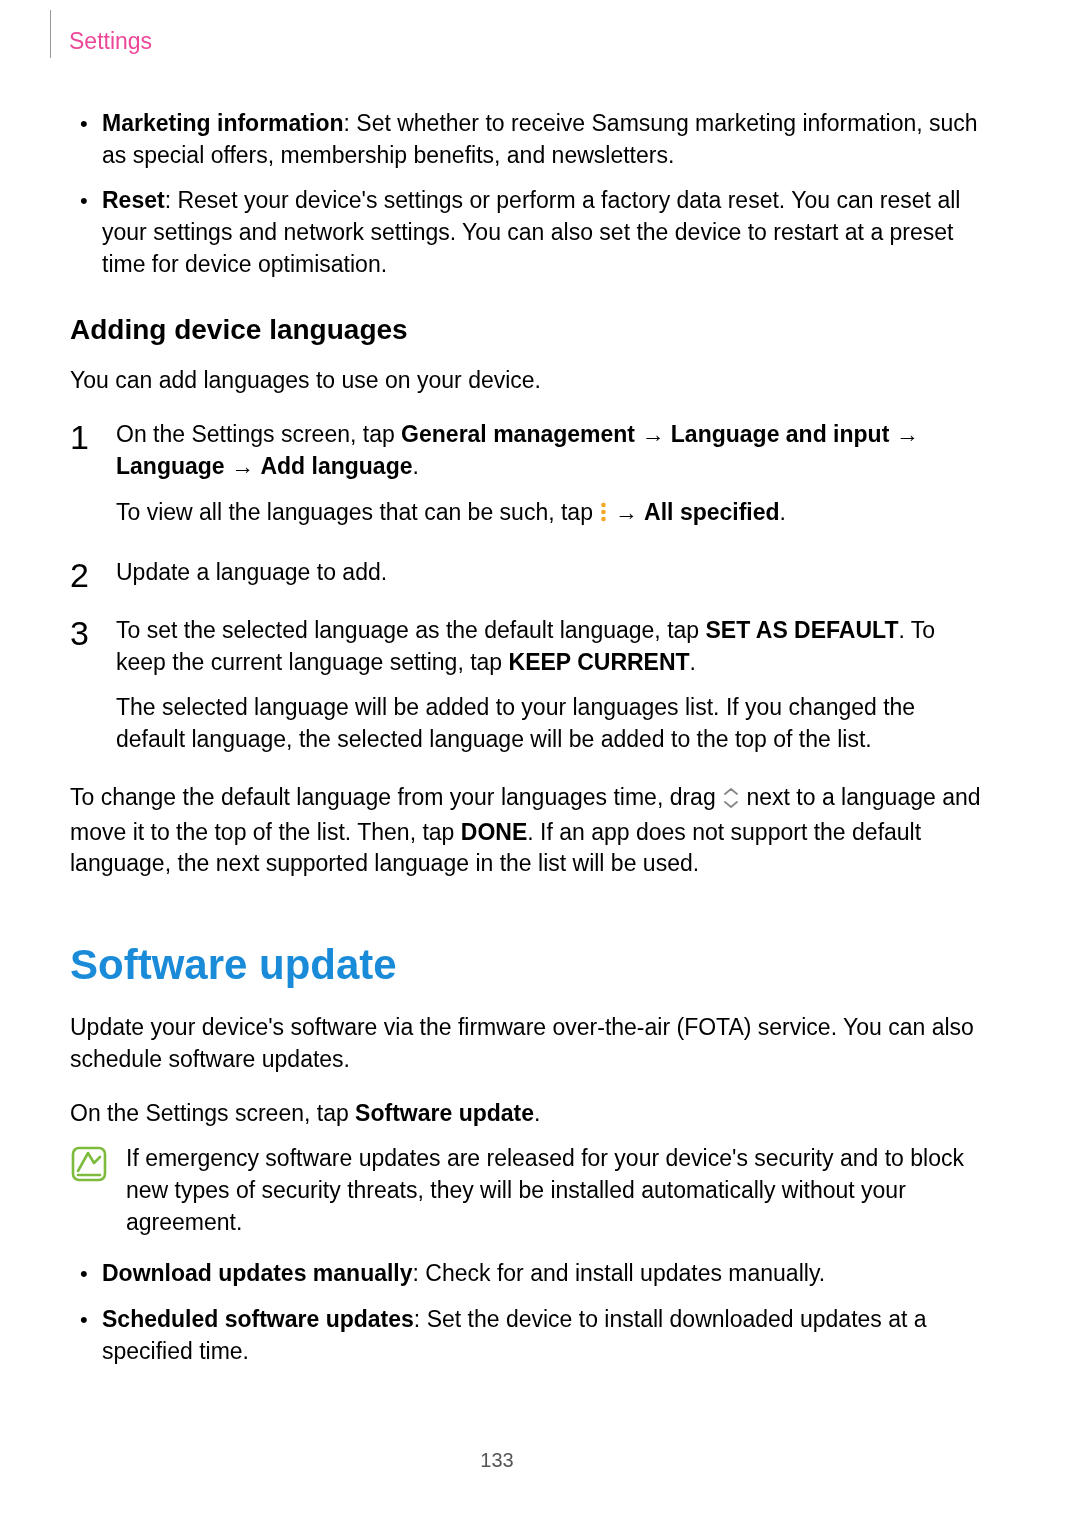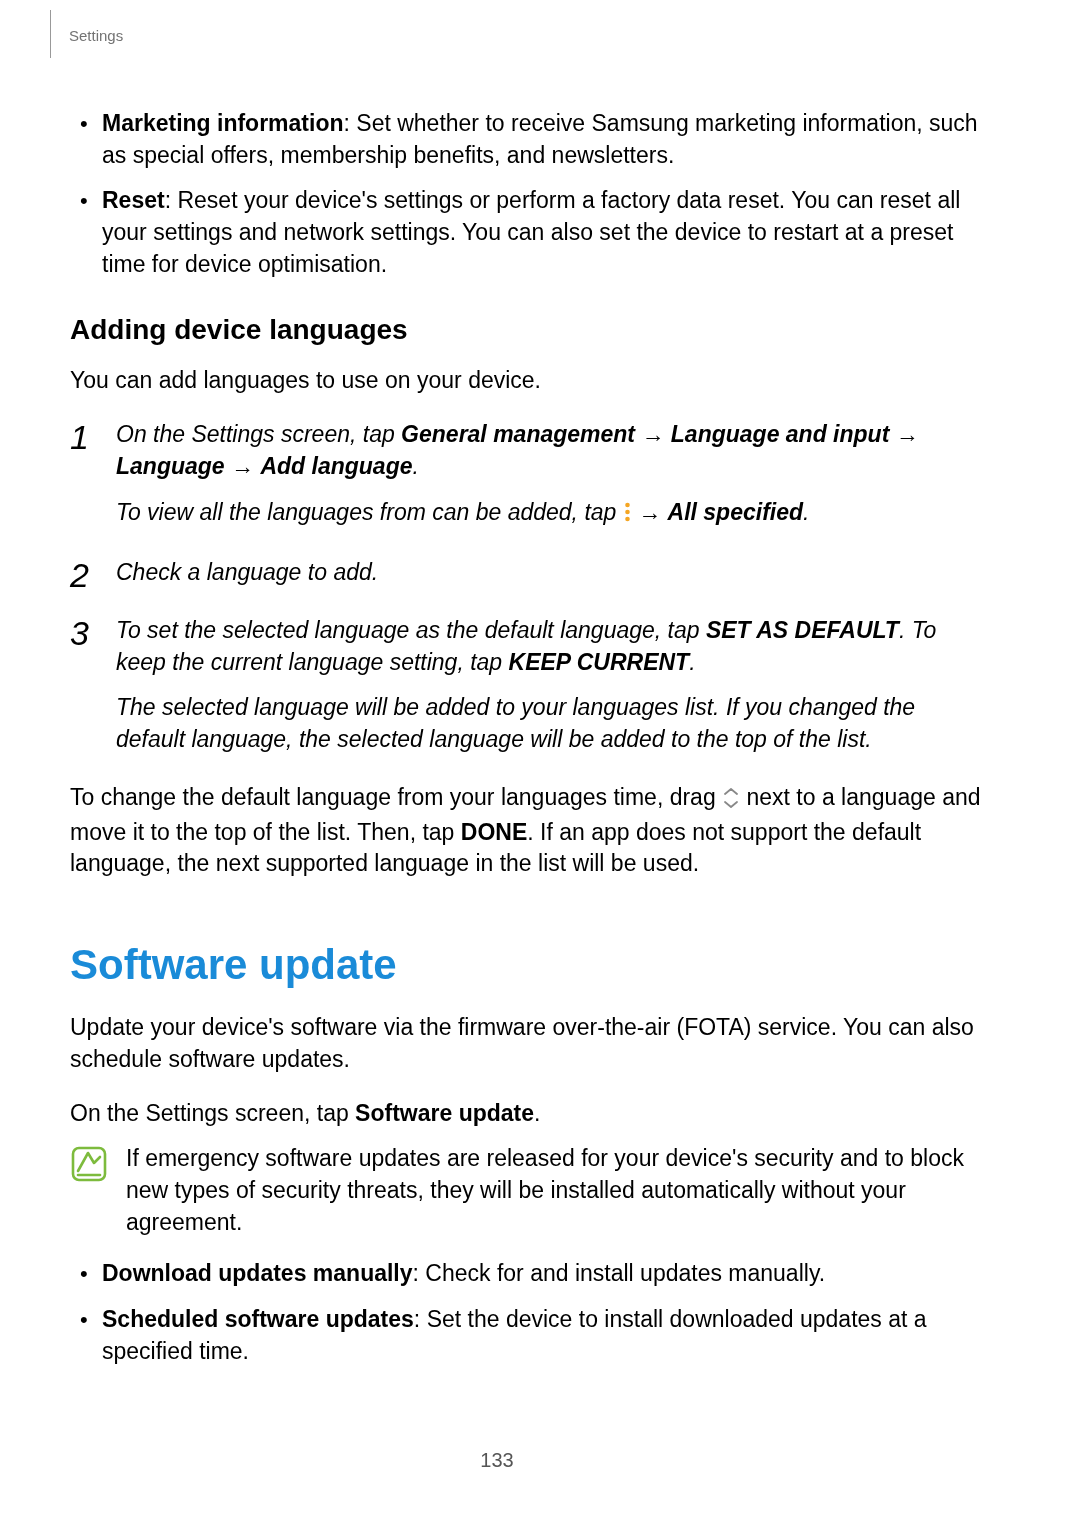--- a/index.html
+++ b/index.html
@@ -29,22 +29,22 @@
     margin-bottom: 50px;
   }
   .vrule {
     width: 1px;
     height: 48px;
     background: #999;
     margin-left: -20px;
     margin-right: 8px;
   }
   .header-text {
-    color: #737373;
-    font-size: 15px;
+    color: #ec4899;
+    font-size: 23px;
     padding-top: 16px;
   }
   .content {
     padding-left: 0px;
     padding-right: 20px;
   }
   ul.bullets {
     list-style: none;
     margin: 5px 0 28px 0;
     padding: 0 0 0 32px;
@@ -74,21 +74,20 @@
   ol.steps {
     list-style: none;
     counter-reset: step;
     margin: 0 0 14px 0;
     padding: 0;
   }
   ol.steps > li {
     position: relative;
     padding-left: 46px;
     margin-bottom: 26px;
-    font-style: italic;
   }
   ol.steps > li::before {
     counter-increment: step;
     content: counter(step);
     position: absolute;
     left: 0;
     top: -5px;
     font-size: 34px;
     font-weight: 400;
     color: #000;
@@ -156,31 +155,31 @@
 
     <h3 class="subheading">Adding device languages</h3>
     <p class="body">You can add languages to use on your device.</p>
 
     <ol class="steps">
       <li>
         <div>
           <span>On the Settings screen, tap </span><span class="strong">General management</span><span> → </span><span class="strong">Language and input</span><span> → </span><span class="strong">Language</span><span> → </span><span class="strong">Add language</span><span>.</span>
         </div>
         <div class="step-sub">
-          <span>To view all the languages from can be added, tap </span><span class="inline-icon">
+          <span>To view all the languages that can be such, tap </span><span class="inline-icon">
             <svg width="9" height="22" viewBox="0 0 8 22">
               <circle cx="4" cy="4" r="2.3" fill="#f5a623"></circle>
               <circle cx="4" cy="11" r="2.3" fill="#f5a623"></circle>
               <circle cx="4" cy="18" r="2.3" fill="#f5a623"></circle>
             </svg>
           </span><span> → </span><span class="strong">All specified</span><span>.</span>
         </div>
       </li>
       <li>
-        <div>Check a language to add.</div>
+        <div>Update a language to add.</div>
       </li>
       <li>
         <div>
           <span>To set the selected language as the default language, tap </span><span class="strong">SET AS DEFAULT</span><span>. To keep the current language setting, tap </span><span class="strong">KEEP CURRENT</span><span>.</span>
         </div>
         <div class="step-sub">The selected language will be added to your languages list. If you changed the default language, the selected language will be added to the top of the list.</div>
       </li>
     </ol>
 
     <p class="body">

